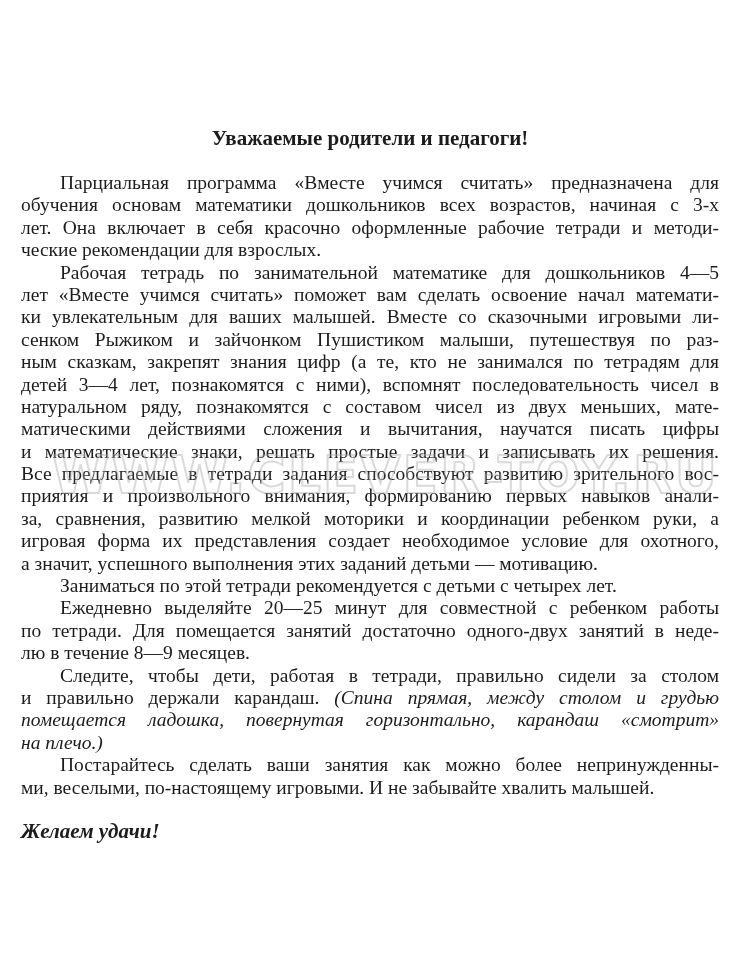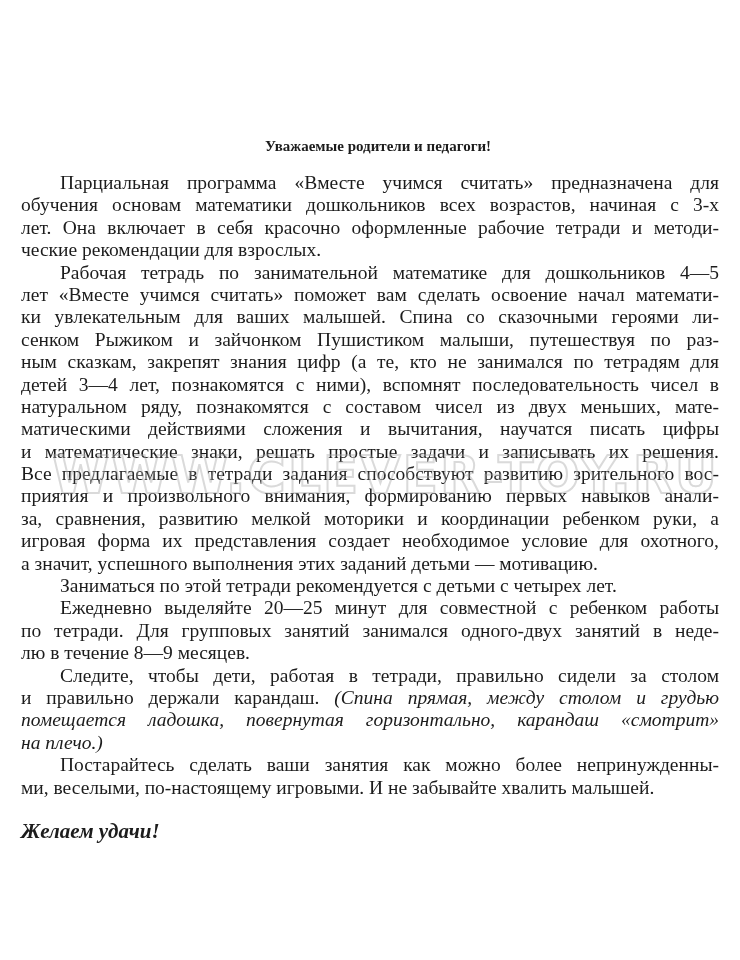--- a/index.html
+++ b/index.html
@@ -14,23 +14,23 @@
     background: #ffffff;
     overflow: hidden;
     font-family: "Liberation Serif", serif;
     color: #1c1c1c;
   }
   .title {
     position: absolute;
     top: 126px;
     left: 21px;
     width: 698px;
-    margin: 8px;
+    margin: 0;
     text-align: center;
-    font-size: 15px;
+    font-size: 21px;
     line-height: 25px;
     font-weight: bold;
   }
   .body {
     position: absolute;
     top: 172px;
     left: 21px;
     width: 698px;
     font-size: 19.5px;
     line-height: 22.4px;
@@ -81,37 +81,37 @@
 
   <div class="body">
 
     <div class="ln first">Парциальная программа «Вместе учимся считать» предназначена для</div>
     <div class="ln">обучения основам математики дошкольников всех возрастов, начиная с 3-х</div>
     <div class="ln">лет. Она включает в себя красочно оформленные рабочие тетради и методи-</div>
     <div class="ln last">ческие рекомендации для взрослых.</div>
 
     <div class="ln first">Рабочая тетрадь по занимательной математике для дошкольников 4—5</div>
     <div class="ln">лет «Вместе учимся считать» поможет вам сделать освоение начал математи-</div>
-    <div class="ln">ки увлекательным для ваших малышей. Спина со сказочными героями ли-</div>
+    <div class="ln">ки увлекательным для ваших малышей. Вместе со сказочными игровыми ли-</div>
     <div class="ln">сенком Рыжиком и зайчонком Пушистиком малыши, путешествуя по раз-</div>
     <div class="ln">ным сказкам, закрепят знания цифр (а те, кто не занимался по тетрадям для</div>
     <div class="ln">детей 3—4 лет, познакомятся с ними), вспомнят последовательность чисел в</div>
     <div class="ln">натуральном ряду, познакомятся с составом чисел из двух меньших, мате-</div>
     <div class="ln">матическими действиями сложения и вычитания, научатся писать цифры</div>
     <div class="ln">и математические знаки, решать простые задачи и записывать их решения.</div>
     <div class="ln">Все предлагаемые в тетради задания способствуют развитию зрительного вос-</div>
     <div class="ln">приятия и произвольного внимания, формированию первых навыков анали-</div>
     <div class="ln">за, сравнения, развитию мелкой моторики и координации ребенком руки, а</div>
     <div class="ln">игровая форма их представления создает необходимое условие для охотного,</div>
     <div class="ln last">а значит, успешного выполнения этих заданий детьми — мотивацию.</div>
 
     <div class="ln first last">Заниматься по этой тетради рекомендуется с детьми с четырех лет.</div>
 
     <div class="ln first">Ежедневно выделяйте 20—25 минут для совместной с ребенком работы</div>
-    <div class="ln">по тетради. Для групповых занятий занимался одного-двух занятий в неде-</div>
+    <div class="ln">по тетради. Для помещается занятий достаточно одного-двух занятий в неде-</div>
     <div class="ln last">лю в течение 8—9 месяцев.</div>
 
     <div class="ln first">Следите, чтобы дети, работая в тетради, правильно сидели за столом</div>
     <div class="ln"><span>и правильно держали карандаш. </span><span class="it">(Спина прямая, между столом и грудью</span></div>
     <div class="ln it">помещается ладошка, повернутая горизонтально, карандаш «смотрит»</div>
     <div class="ln it last">на плечо.)</div>
 
     <div class="ln first">Постарайтесь сделать ваши занятия как можно более непринужденны-</div>
     <div class="ln last">ми, веселыми, по-настоящему игровыми. И не забывайте хвалить малышей.</div>
   </div>

